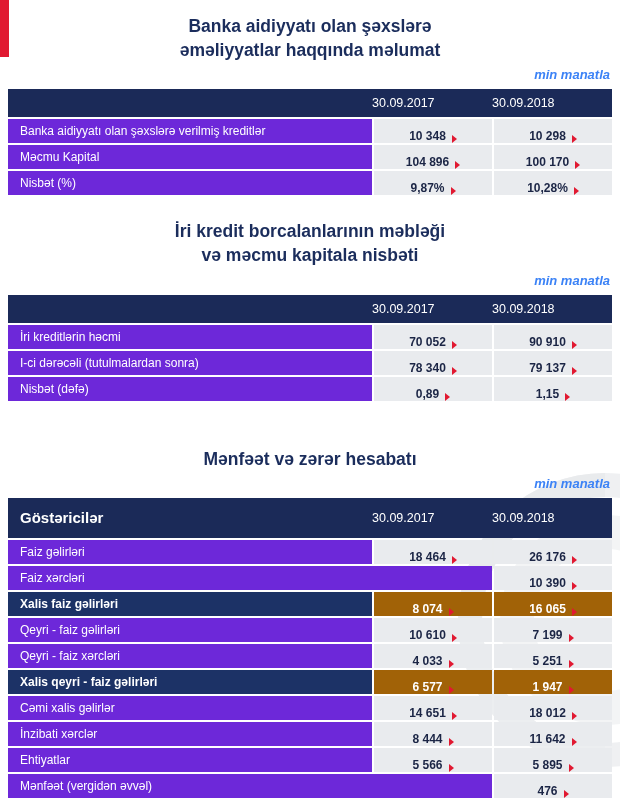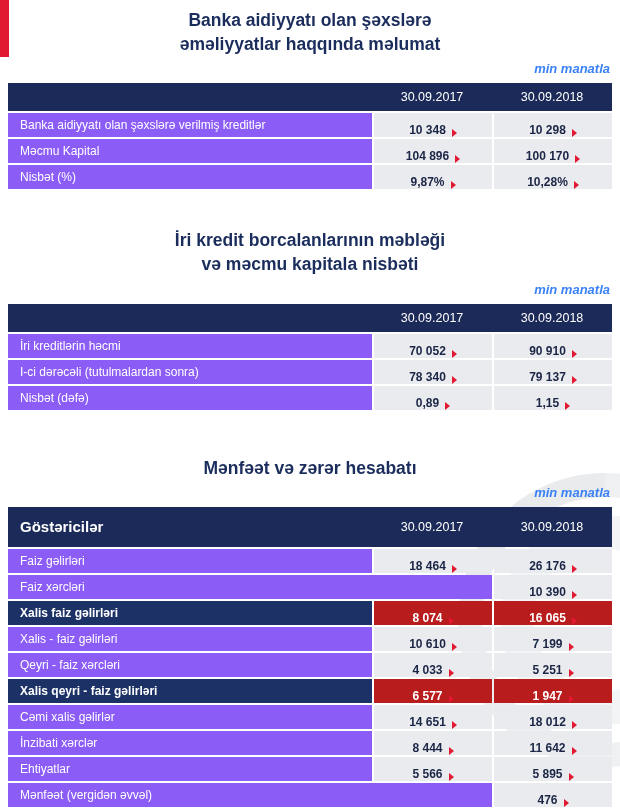--- a/index.html
+++ b/index.html
@@ -3,38 +3,38 @@
 <meta charset="utf-8">
 <style>
   * { box-sizing: border-box; }
   html,body { margin:0; padding:0; background:#ffffff; }
   body { font-family:"Liberation Sans", sans-serif; }
   .page { position:relative; width:620px; height:810px; background:#fff; overflow:hidden; }
   .corner-bar { position:absolute; left:0; top:0; width:9px; height:57px; background:#e11931; }
   .watermark { position:absolute; right:-130px; top:455px; opacity:.45; pointer-events:none; }
   .block { margin:0 8px; position:relative; z-index:2; }
   .title { margin:0; text-align:center; color:#1b2d5c; font-size:17.5px; font-weight:bold; line-height:1.38; }
-  .pt1 { padding-top:8px; }
-  .pt2 { padding-top:39px; }
+  .pt1 { padding-top:14px; }
+  .pt2 { padding-top:24px; }
   .pt3 { padding-top:46px; }
   .title span { display:block; }
   .unit { text-align:right; color:#3b82f6; font-style:italic; font-weight:bold; font-size:13px; margin:5px 2px 7px 0; }
   .table { display:flex; flex-direction:column; gap:2px; }
   .hrow { display:flex; background:#1b2a58; height:28px; align-items:center; color:#fff; }
   .hrow-lg { height:40px; }
   .hlabel { flex:1; padding-left:12px; font-weight:bold; font-size:15px; }
-  .hdate { width:120px; text-align:center; font-size:12.5px; font-weight:normal; }
+  .hdate { width:120px; font-size:12.5px; font-weight:normal; }
   .row { display:flex; gap:2px; height:24px; }
-  .lcell { flex:1; background:#8b5cf6; color:#fff; font-size:12px; display:flex; align-items:center; padding-left:12px; }
+  .lcell { flex:1; background:#6d28d9; color:#fff; font-size:12px; display:flex; align-items:center; padding-left:12px; }
   .vcell { width:118px; background:#e9ebee; color:#1b2545; font-size:12px; font-weight:bold;
            display:flex; align-items:flex-end; justify-content:center; }
   .marker { width:0; height:0; border-left:5px solid #e11931; border-top:4px solid transparent;
             border-bottom:4px solid transparent; margin-left:6px; }
   .row.highlight .lcell { background:#1c3266; font-weight:bold; }
-  .row.highlight .vcell { background:#b91c1c; color:#ffffff; }
+  .row.highlight .vcell { background:#a16207; color:#ffffff; }
 </style>
 </head>
 <body>
 
 <div class="page">
   <div class="corner-bar"></div>
 
   <div class="watermark">
     <svg width="310" height="330" viewBox="0 0 310 330">
       <circle cx="165" cy="165" r="135" fill="none" stroke="#dcdfe3" stroke-width="24"></circle>
@@ -174,21 +174,21 @@
         <div class="vcell">
             <span>8 074</span>
             <span class="marker"></span>
           </div>
         <div class="vcell">
             <span>16 065</span>
             <span class="marker"></span>
           </div>
       </div>
       <div class="row">
-        <div class="lcell">Xalis - faiz gəlirləri</div>
+        <div class="lcell">Qeyri - faiz gəlirləri</div>
         <div class="vcell">
             <span>10 610</span>
             <span class="marker"></span>
           </div>
         <div class="vcell">
             <span>7 199</span>
             <span class="marker"></span>
           </div>
       </div>
       <div class="row">

